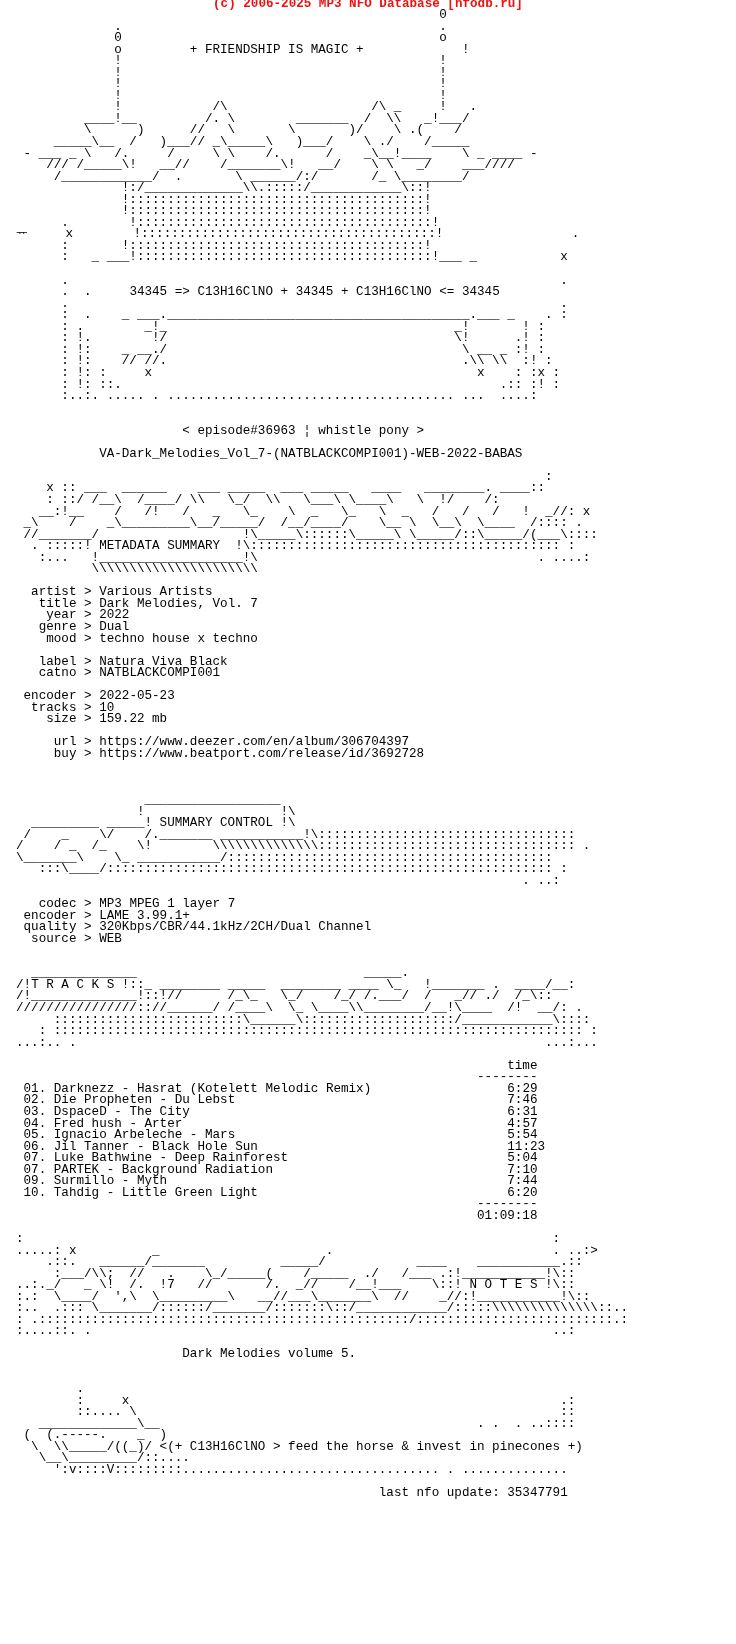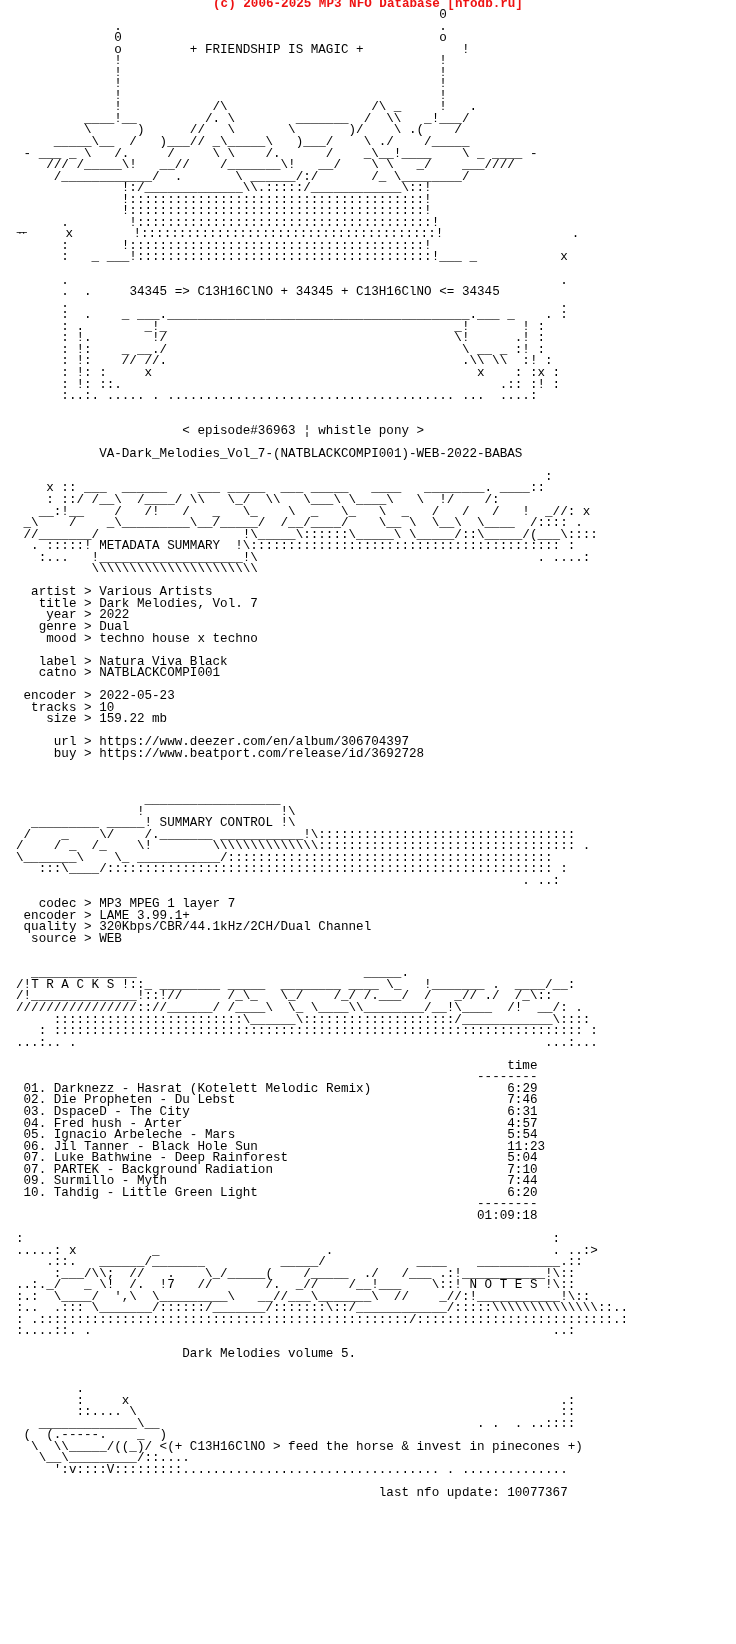--- a/index.html
+++ b/index.html
@@ -142,13 +142,13 @@
 
 <span>        .
         :     x                                                         .:
         ::.... \                                                        ::
    _____________\__                                          . .  . ..::::
  (  (.-----.    _  )
   \  \\_____/((_)/ </span><span>&lt;(+ C13H16ClNO &gt; feed the horse &amp; invest in pinecones +)</span><span>
    \__\_________/::....
      ':v::::V:::::::::.................................. . ..............
 </span>
-                                                <span>last nfo update: 10077367</span></pre>
+                                                <span>last nfo update: 35347791</span></pre>
 
 </body></html>

